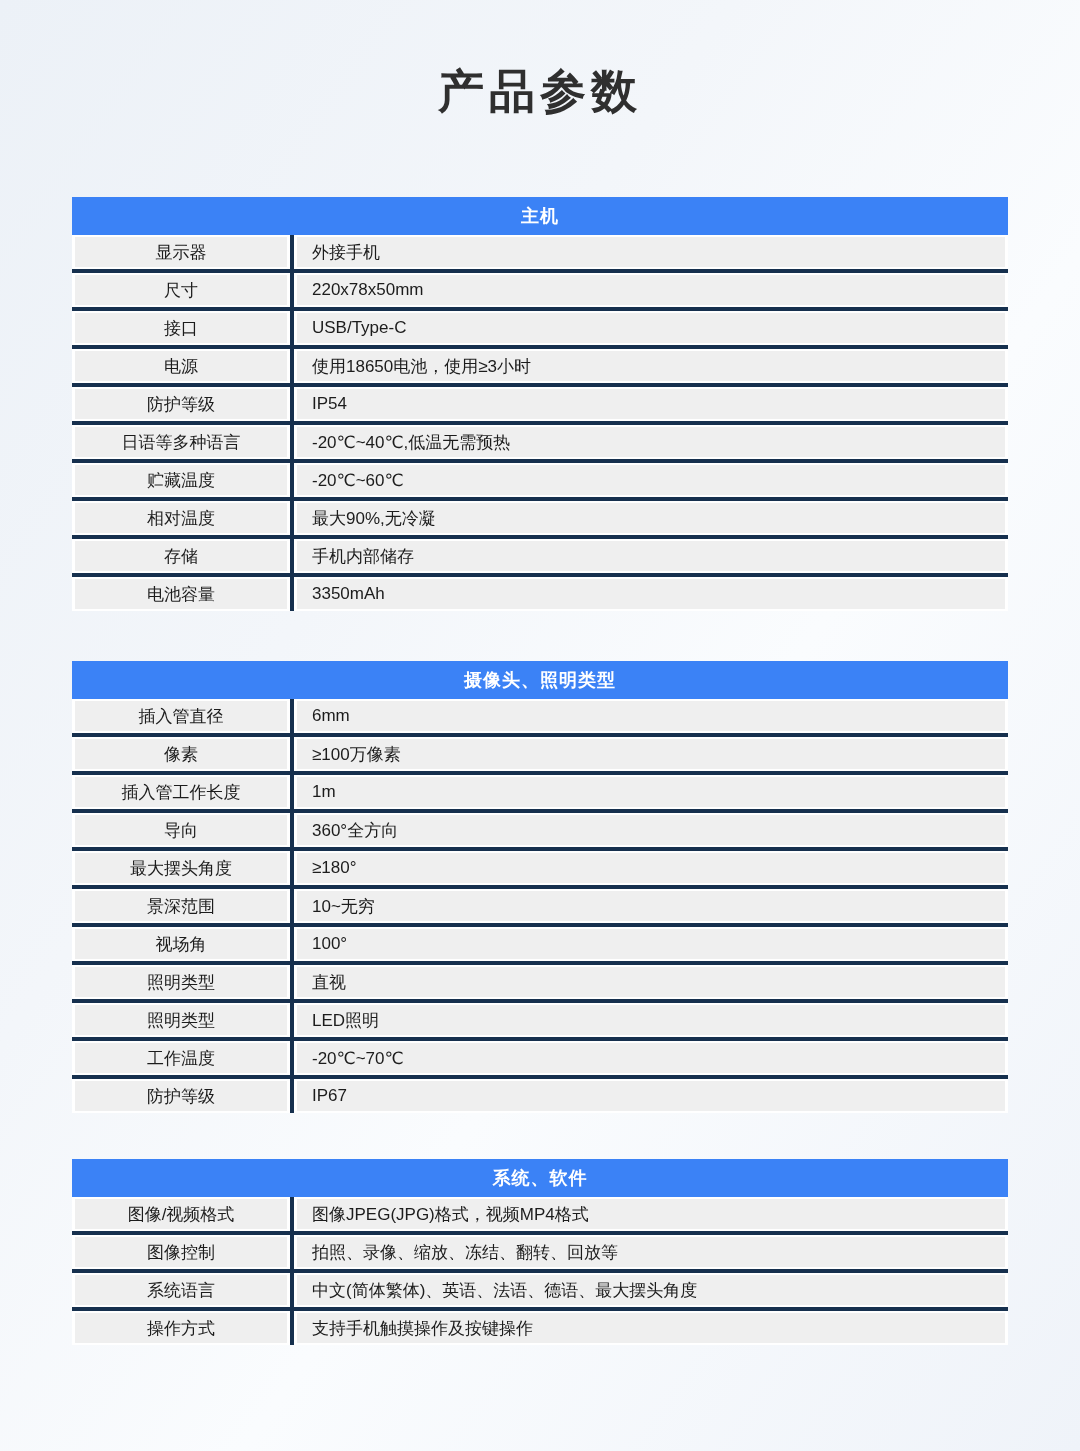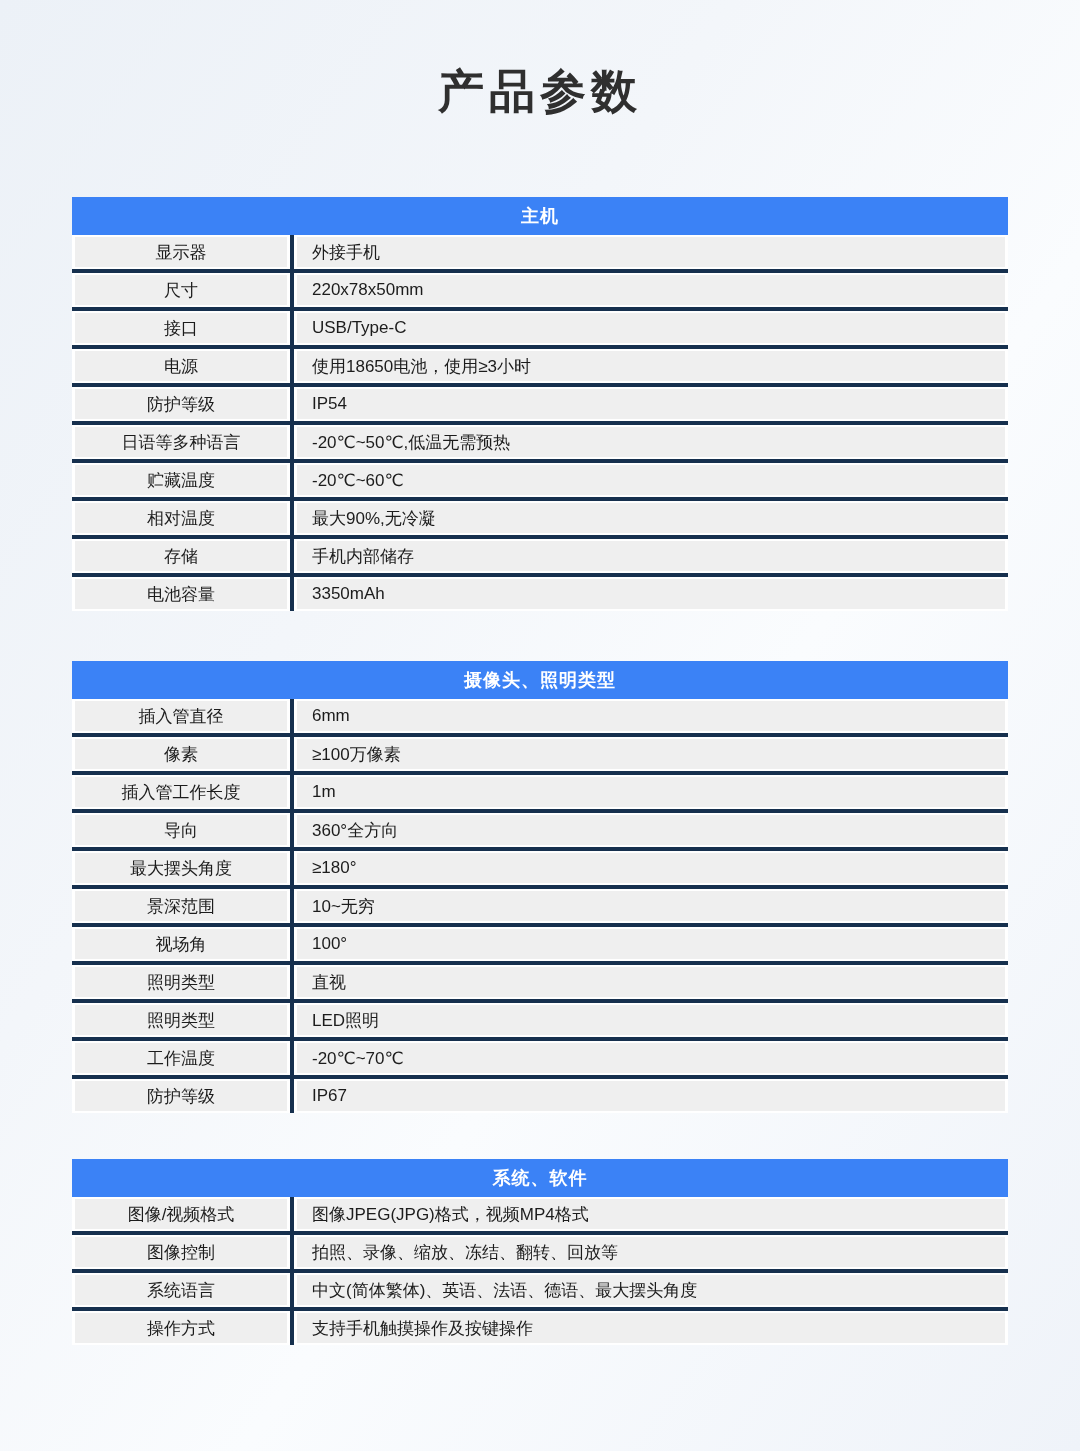--- a/index.html
+++ b/index.html
@@ -115,21 +115,21 @@
         <div class="hline"></div>
         <div class="row">
           <div class="cell label">防护等级</div>
           <div class="vline"></div>
           <div class="cell value">IP54</div>
         </div>
         <div class="hline"></div>
         <div class="row">
           <div class="cell label">日语等多种语言</div>
           <div class="vline"></div>
-          <div class="cell value">-20℃~50℃,低温无需预热</div>
+          <div class="cell value">-20℃~40℃,低温无需预热</div>
         </div>
         <div class="hline"></div>
         <div class="row">
           <div class="cell label">贮藏温度</div>
           <div class="vline"></div>
           <div class="cell value">-20℃~60℃</div>
         </div>
         <div class="hline"></div>
         <div class="row">
           <div class="cell label">相对温度</div>

